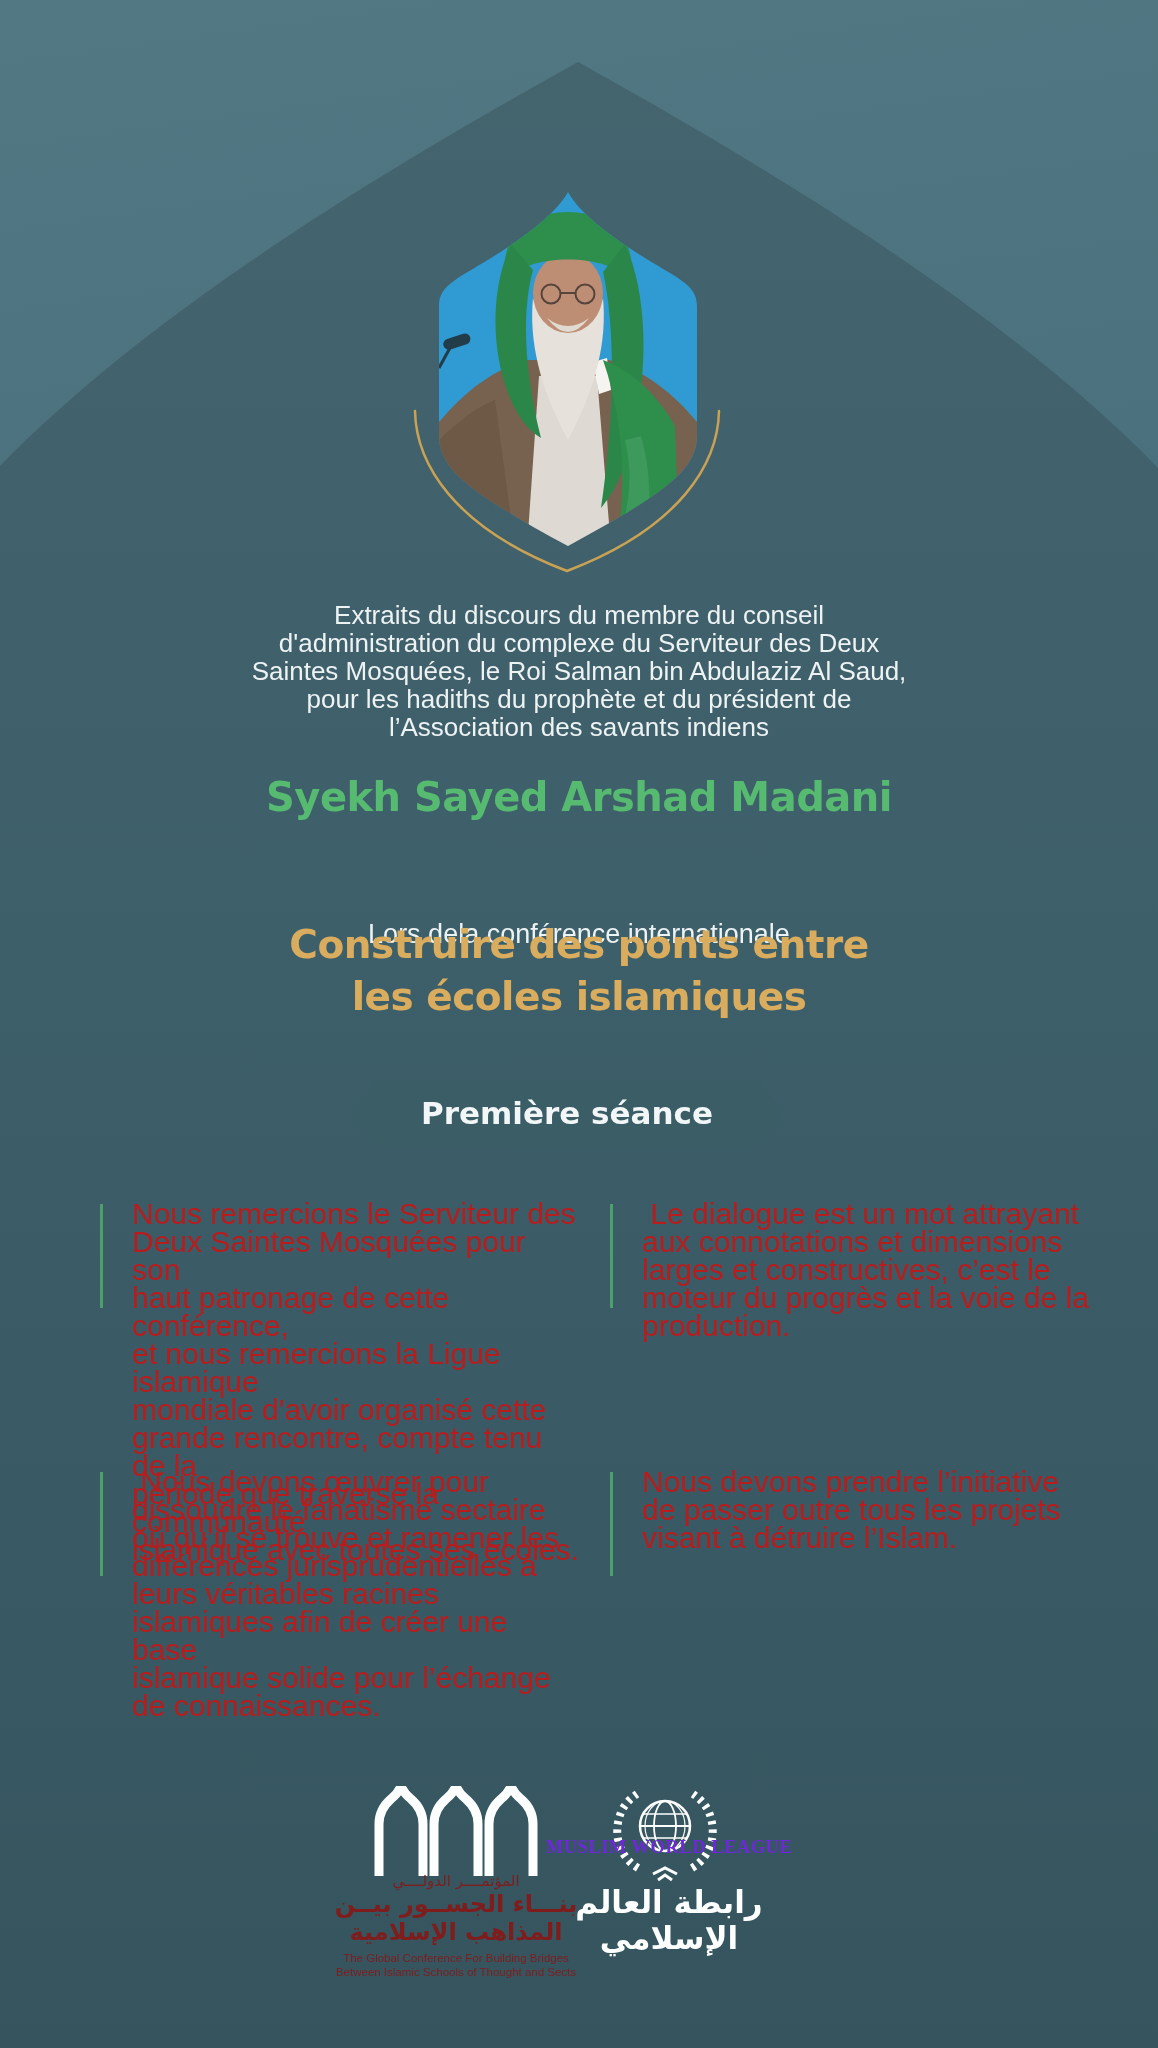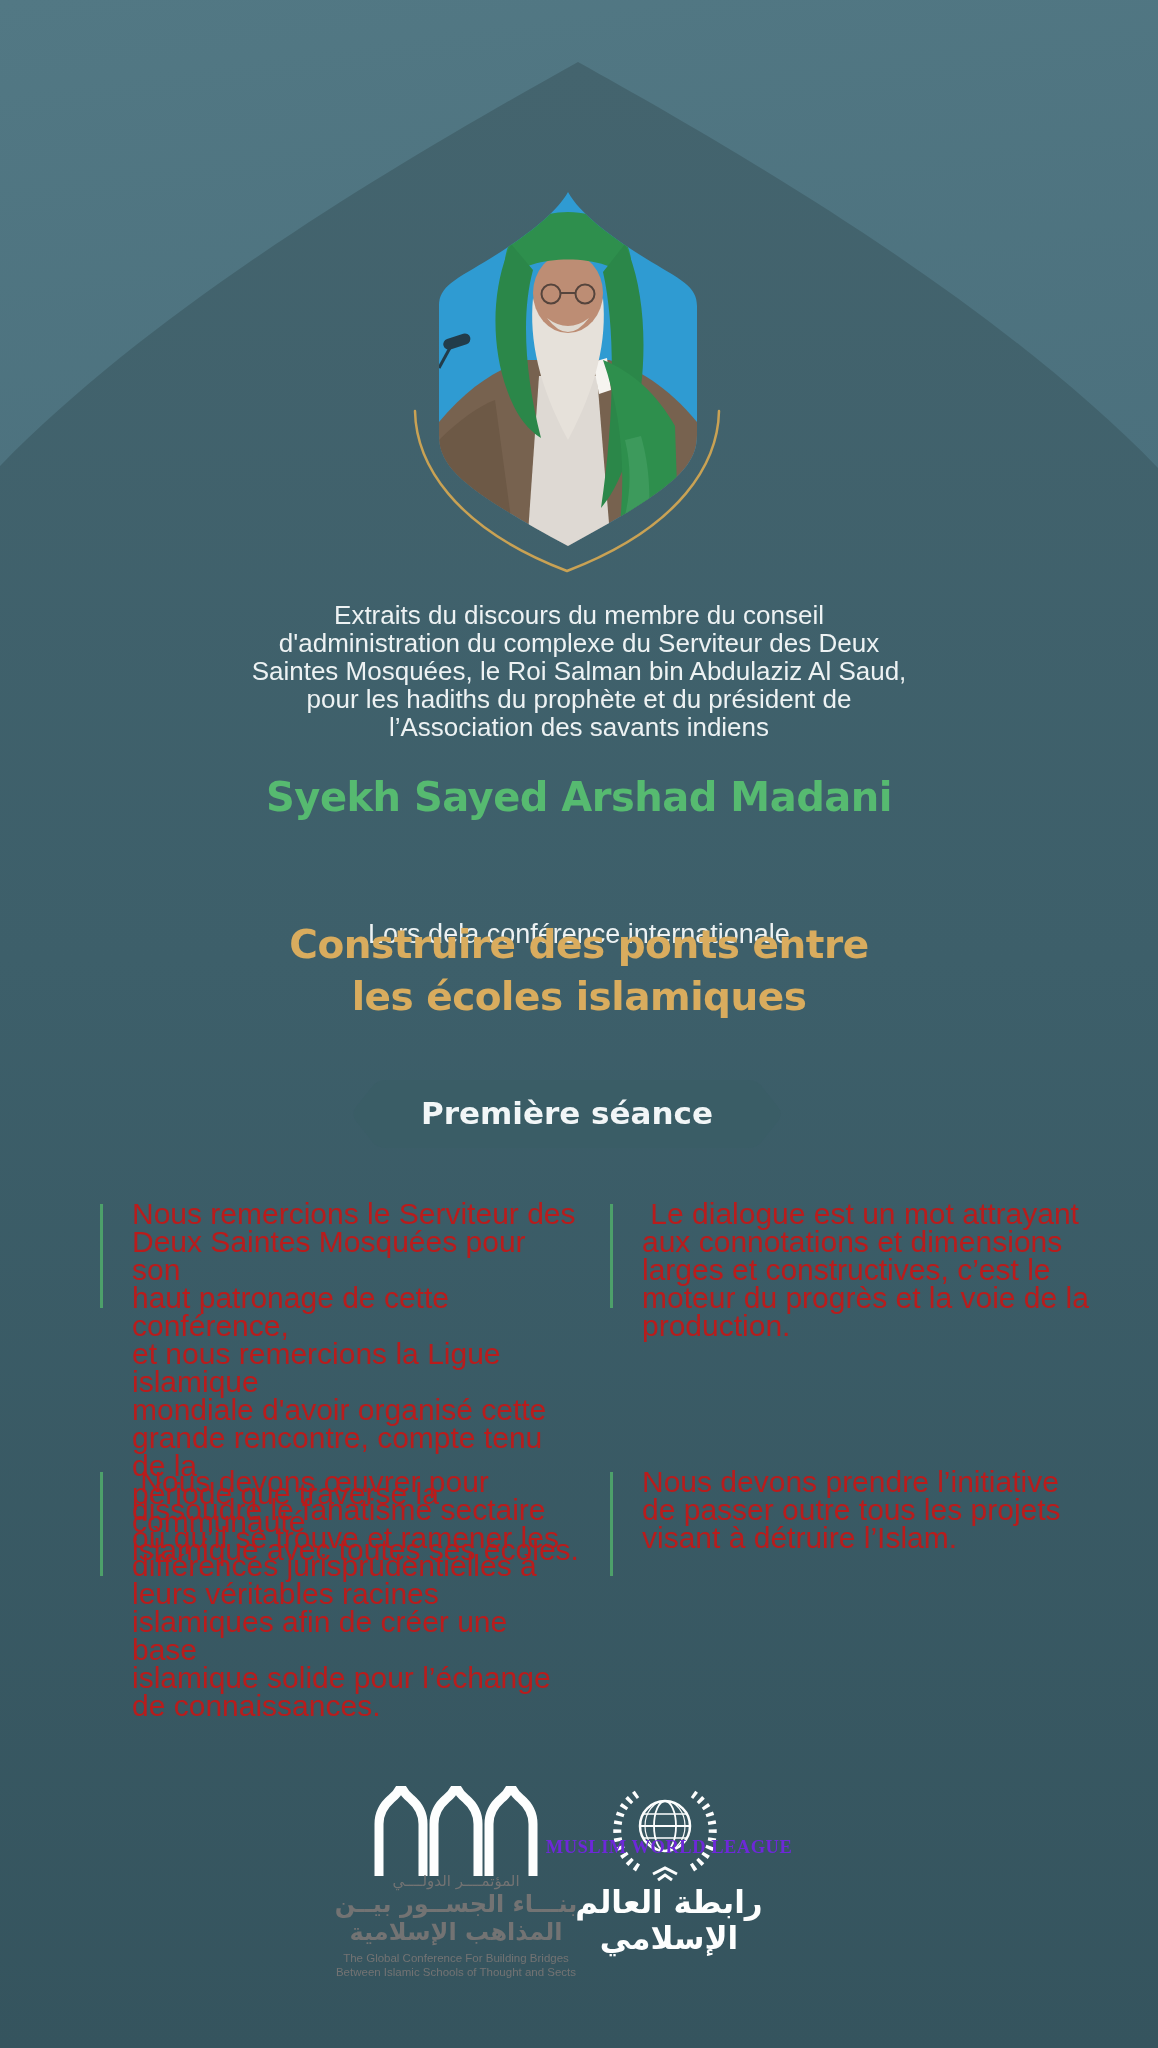--- a/index.html
+++ b/index.html
@@ -40,21 +40,21 @@
   .quote .bar{position:absolute;left:0;top:4px;width:3px;height:104px;background:#4da06a;}
   .quote .qtext{margin-left:32px;font-size:30px;line-height:28px;color:#b91c1c;white-space:pre-wrap;}
   #q1{left:100px;top:1200px;}
   #q2{left:610px;top:1200px;}
   #q2 .qtext,#q4 .qtext{}
   #q3{left:100px;top:1468px;}
   #q4{left:610px;top:1468px;}
 
   
   #arches{left:370px;top:1786px;}
-  #confText{left:306px;top:1872px;width:300px;text-align:center;color:#737373;}
+  #confText{left:306px;top:1872px;width:300px;text-align:center;color:#7f1d1d;}
   #confText .ar-small{font-family:"DejaVu Sans",sans-serif;font-size:15px;line-height:18px;}
   #confText .ar-bold{font-family:"DejaVu Sans",sans-serif;font-weight:bold;font-size:24px;line-height:28px;}
   #confText .en-small{font-size:11.5px;line-height:13.5px;margin-top:6px;}
 
   #mwlEmblem{left:600px;top:1790px;}
   #mwlArabic{left:534px;top:1884px;width:270px;text-align:center;
     font-family:"DejaVu Sans",sans-serif;font-weight:bold;font-size:31px;color:#fdfefe;}
   #mwlEnglish{left:534px;top:1837px;width:270px;text-align:center;
     font-family:"Liberation Serif",serif;font-weight:bold;font-size:18.5px;
     letter-spacing:0.5px;color:#6d28d9;}

